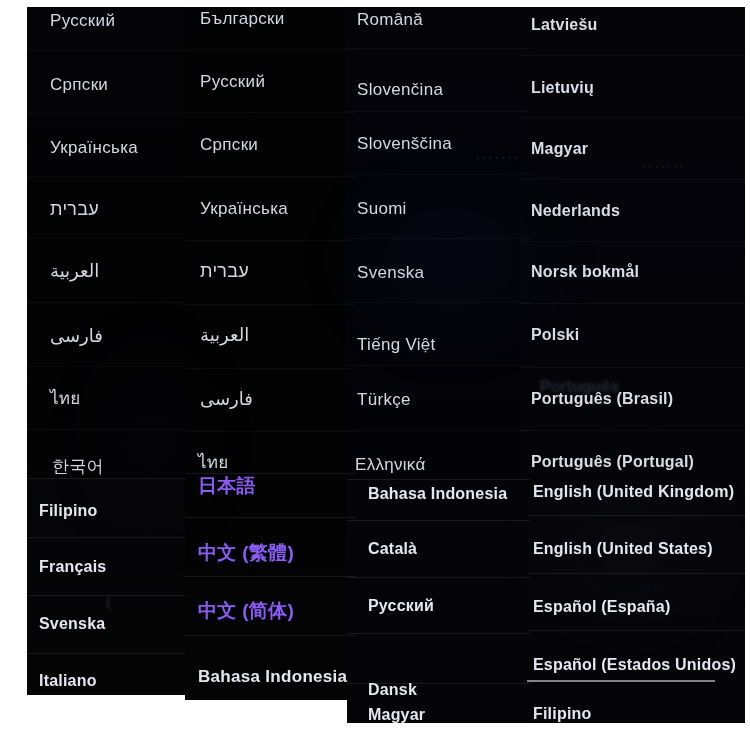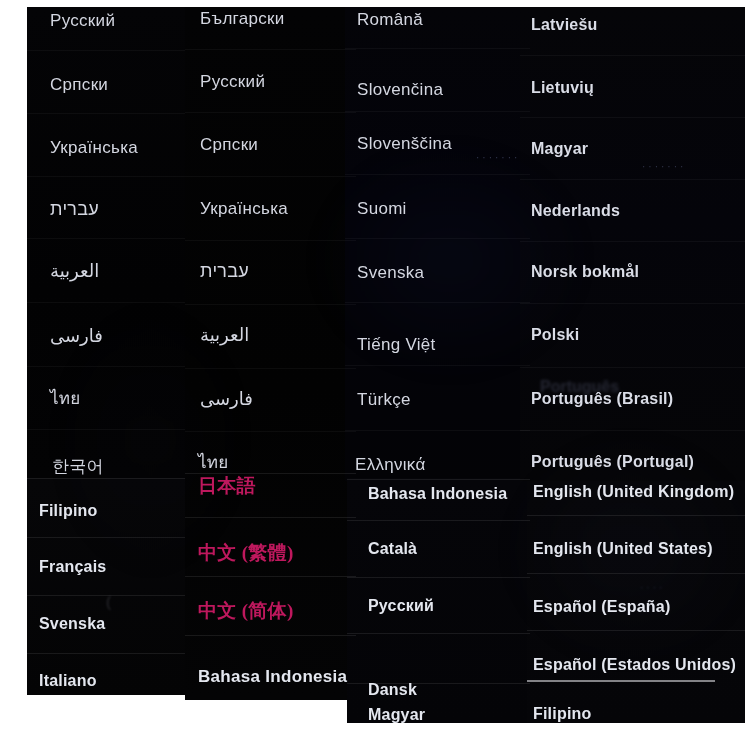--- a/index.html
+++ b/index.html
@@ -12,21 +12,21 @@
   #p3b{left:347px;top:478px;width:183px;height:245px;background:linear-gradient(180deg,#050509,#040407);}
   #p4 {left:520px;top:7px;  width:225px;height:474px;background:linear-gradient(180deg,#050508,#04040a 45%,#050507);}
   #p4b{left:527px;top:481px;width:218px;height:242px;background:linear-gradient(180deg,#060609,#050508);}
   .sheen{position:absolute;pointer-events:none;filter:blur(12px);}
   .lang{position:absolute;font:400 17px/1.15 "Liberation Sans","DejaVu Sans",sans-serif;
         color:#d4d7e1;letter-spacing:.3px;white-space:nowrap;cursor:pointer;}
   .sem{font-size:18px;}
   .m{font-weight:700;font-size:16px;color:#dadde7;letter-spacing:.2px;}
   .b{font-weight:700;font-size:16px;color:#e4e7ef;letter-spacing:.2px;}
   .b17{font-weight:700;font-size:17px;color:#e4e7ef;}
-  .cjk{font-weight:700;font-size:19px;color:#be185d;font-family:Liberation Serif, serif;}
+  .cjk{font-weight:700;font-size:19px;color:#8b5cf6;}
   .dv{position:absolute;height:1px;background:rgba(255,255,255,.045);pointer-events:none;}
   .dv2{position:absolute;height:1px;background:rgba(255,255,255,.085);pointer-events:none;}
   .seam{position:absolute;background:#aeaeb2;opacity:.75;pointer-events:none;}
   .ghost{position:absolute;pointer-events:none;font-family:"Liberation Sans","DejaVu Sans",sans-serif;white-space:nowrap;}
 </style>
 </head>
 <body>
 
 <div class="stage">
 

